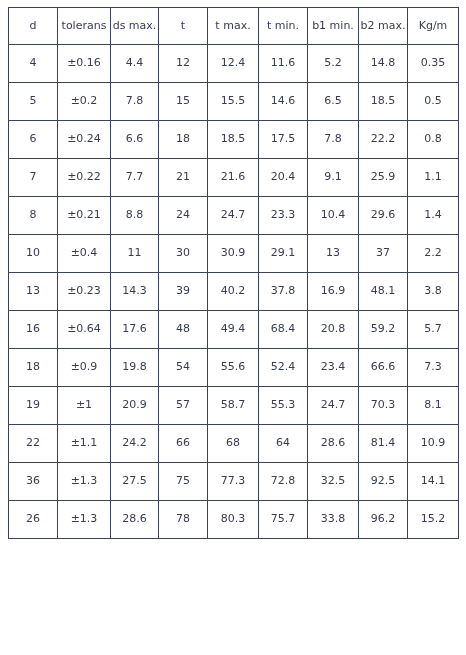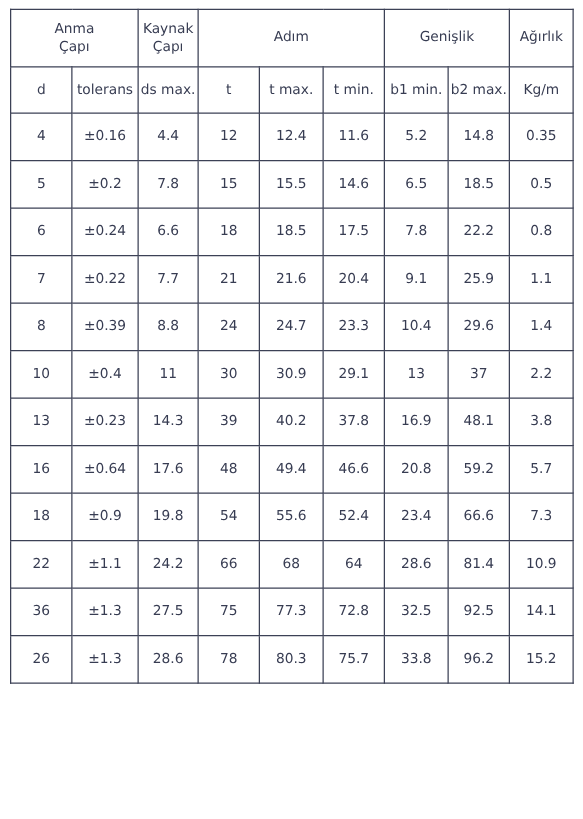--- a/index.html
+++ b/index.html
@@ -67,27 +67,20 @@
         <col class="c1">
         <col class="c2">
         <col class="c3">
         <col class="c4">
       <col class="c5">
         <col class="c6">
         <col class="c7">
         <col class="c8">
     </colgroup>
     <thead>
-      <tr class="group-head">
-          <th colspan="2">Anma<br>Çapı</th>
-          <th colspan="1">Kaynak<br>Çapı</th>
-          <th colspan="3">Adım</th>
-          <th colspan="2">Genişlik</th>
-          <th colspan="1">Ağırlık</th>
-        </tr>
       <tr class="sub-head">
           <th>d</th>
           <th>tolerans</th>
           <th>ds max.</th>
           <th>t</th>
           <th>t max.</th>
           <th>t min.</th>
           <th>b1 min.</th>
           <th>b2 max.</th>
           <th>Kg/m</th>
@@ -133,21 +126,21 @@
           <td>7.7</td>
           <td>21</td>
           <td>21.6</td>
           <td>20.4</td>
           <td>9.1</td>
           <td>25.9</td>
           <td>1.1</td>
         </tr>
         <tr>
           <td>8</td>
-          <td>±0.39</td>
+          <td>±0.21</td>
           <td>8.8</td>
           <td>24</td>
           <td>24.7</td>
           <td>23.3</td>
           <td>10.4</td>
           <td>29.6</td>
           <td>1.4</td>
         </tr>
         <tr>
           <td>10</td>
@@ -170,37 +163,48 @@
           <td>16.9</td>
           <td>48.1</td>
           <td>3.8</td>
         </tr>
         <tr>
           <td>16</td>
           <td>±0.64</td>
           <td>17.6</td>
           <td>48</td>
           <td>49.4</td>
-          <td>46.6</td>
+          <td>68.4</td>
           <td>20.8</td>
           <td>59.2</td>
           <td>5.7</td>
         </tr>
         <tr>
           <td>18</td>
           <td>±0.9</td>
           <td>19.8</td>
           <td>54</td>
           <td>55.6</td>
           <td>52.4</td>
           <td>23.4</td>
           <td>66.6</td>
           <td>7.3</td>
         </tr>
         <tr>
+          <td>19</td>
+          <td>±1</td>
+          <td>20.9</td>
+          <td>57</td>
+          <td>58.7</td>
+          <td>55.3</td>
+          <td>24.7</td>
+          <td>70.3</td>
+          <td>8.1</td>
+        </tr>
+        <tr>
           <td>22</td>
           <td>±1.1</td>
           <td>24.2</td>
           <td>66</td>
           <td>68</td>
           <td>64</td>
           <td>28.6</td>
           <td>81.4</td>
           <td>10.9</td>
         </tr>

